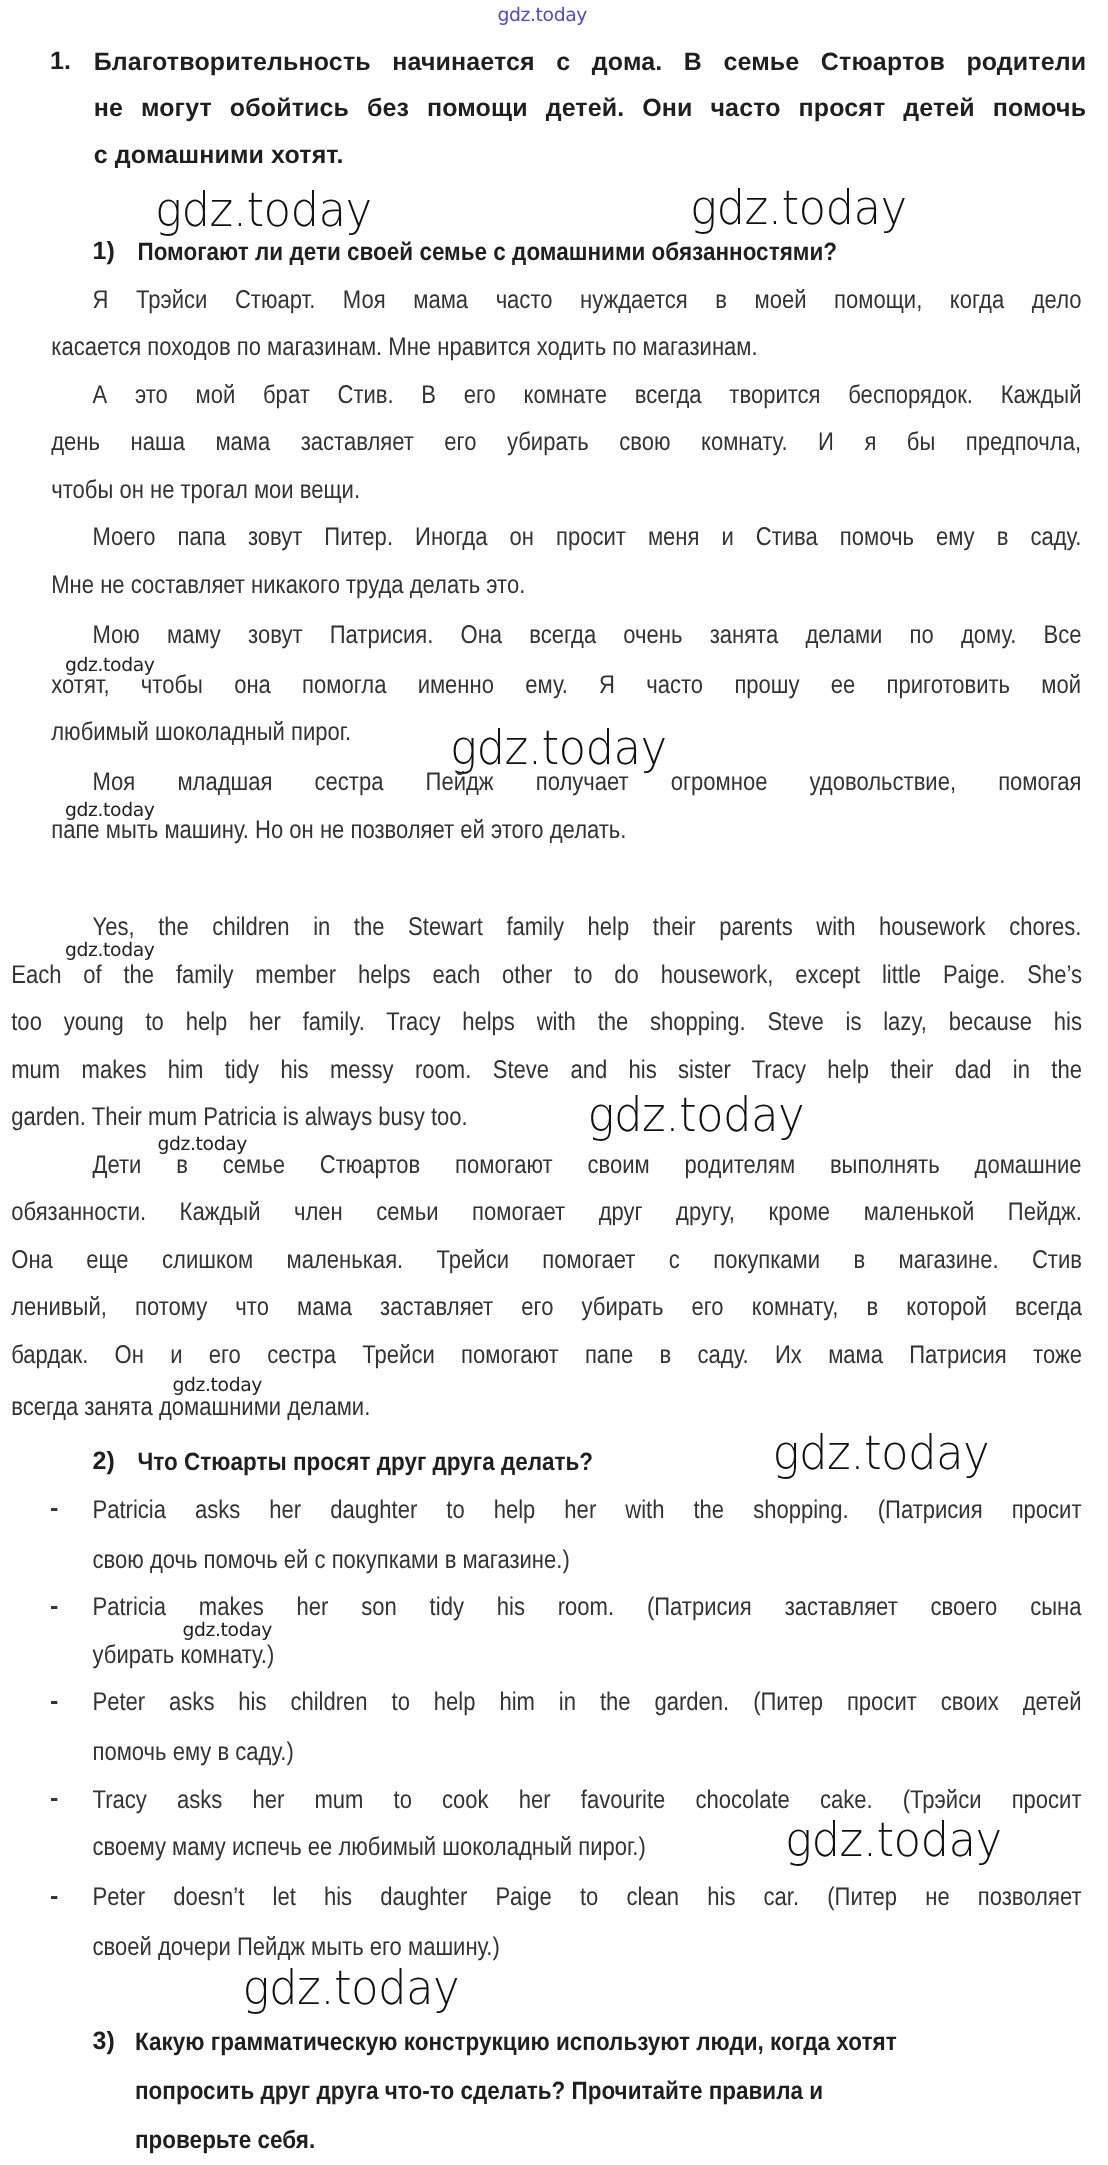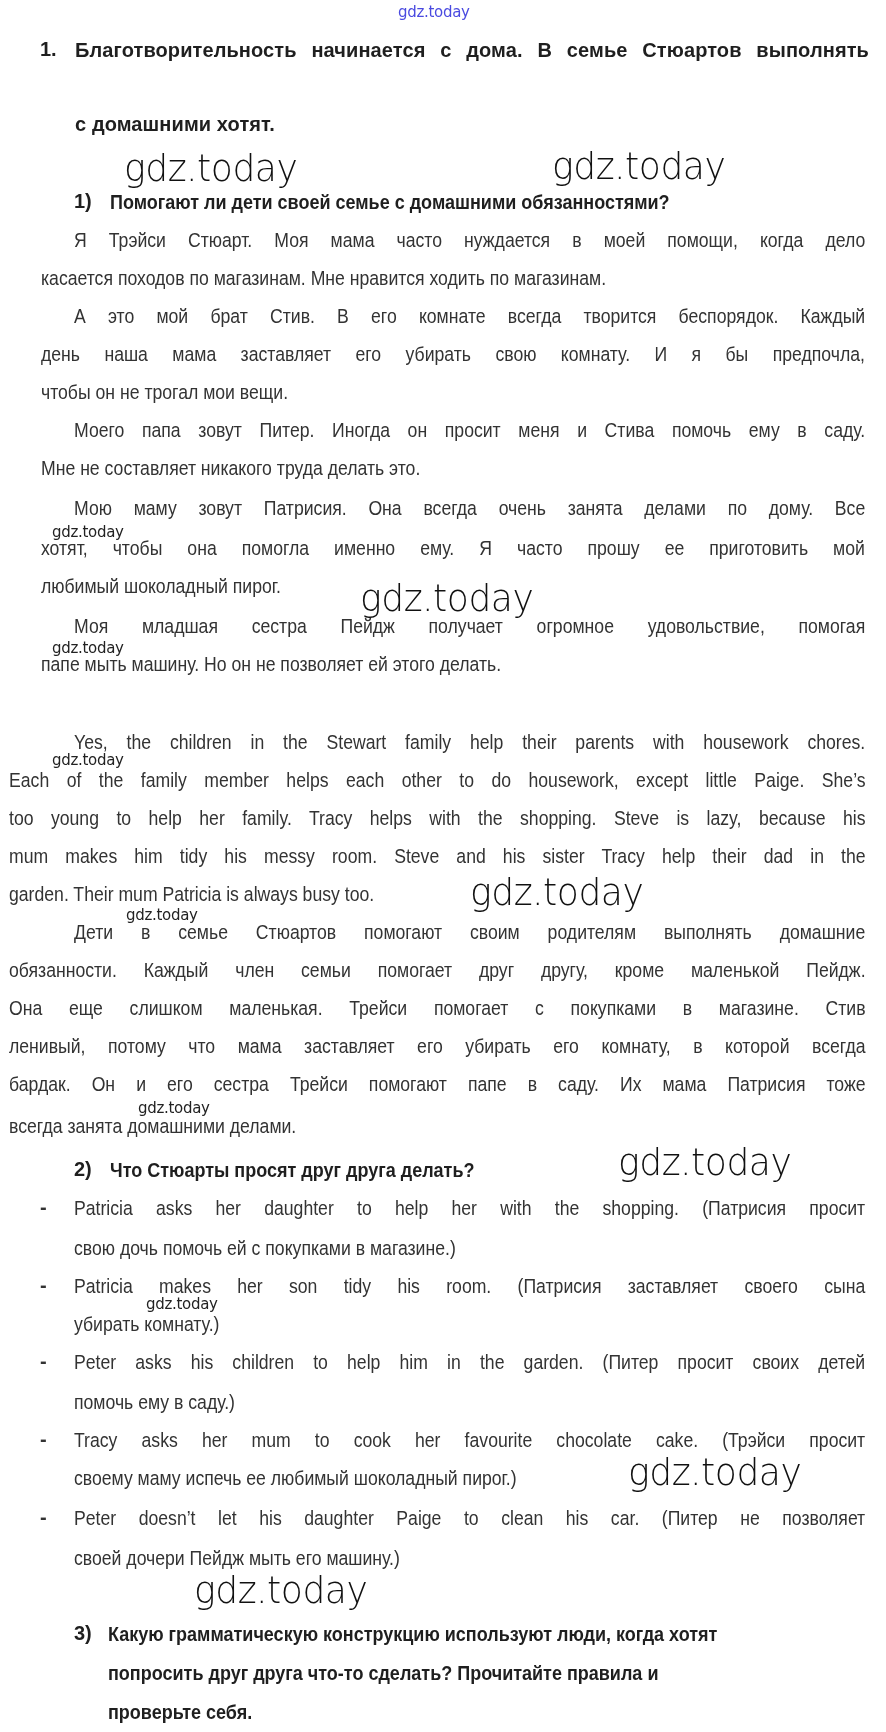--- a/index.html
+++ b/index.html
@@ -31,21 +31,22 @@
     }
   </style>
 </head>
 <body>
 
 <div class="page">
 
   <div class="wm-top" style="left: 398px; top: 4px; color: rgb(74, 74, 224);">gdz.today</div>
 
   <div class="num" style="left:40px; top:38px;">1.</div>
-  <div class="line hdr just" style="left:75px; top:38px; width:794px;">Благотворительность начинается с дома. В семье Стюартов выполнять</div>
+  <div class="line hdr just" style="left:75px; top:38px; width:794px;">Благотворительность начинается с дома. В семье Стюартов родители</div>
+  <div class="line hdr just" style="left:75px; top:75px; width:794px;">не могут обойтись без помощи детей. Они часто просят детей помочь</div>
   <div class="line hdr" style="left:75px; top:112px;">с домашними хотят.</div>
 
   <div class="wm-big" style="left:124px; top:148px;">gdz.today</div>
   <div class="wm-big" style="left:552px; top:146px;">gdz.today</div>
 
   <div class="num" style="left:74px; top:190px;">1)</div>
   <div class="line bold" style="left:110px; top:190px; transform:scaleX(0.9); transform-origin:left top;">Помогают ли дети своей семье с домашними обязанностями?</div>
 
   <div class="line body-line just" style="left:74px; top:228px; width:920px;">Я Трэйси Стюарт. Моя мама часто нуждается в моей помощи, когда дело</div>
   <div class="line body-line" style="left:41px; top:266px;">касается походов по магазинам. Мне нравится ходить по магазинам.</div>

